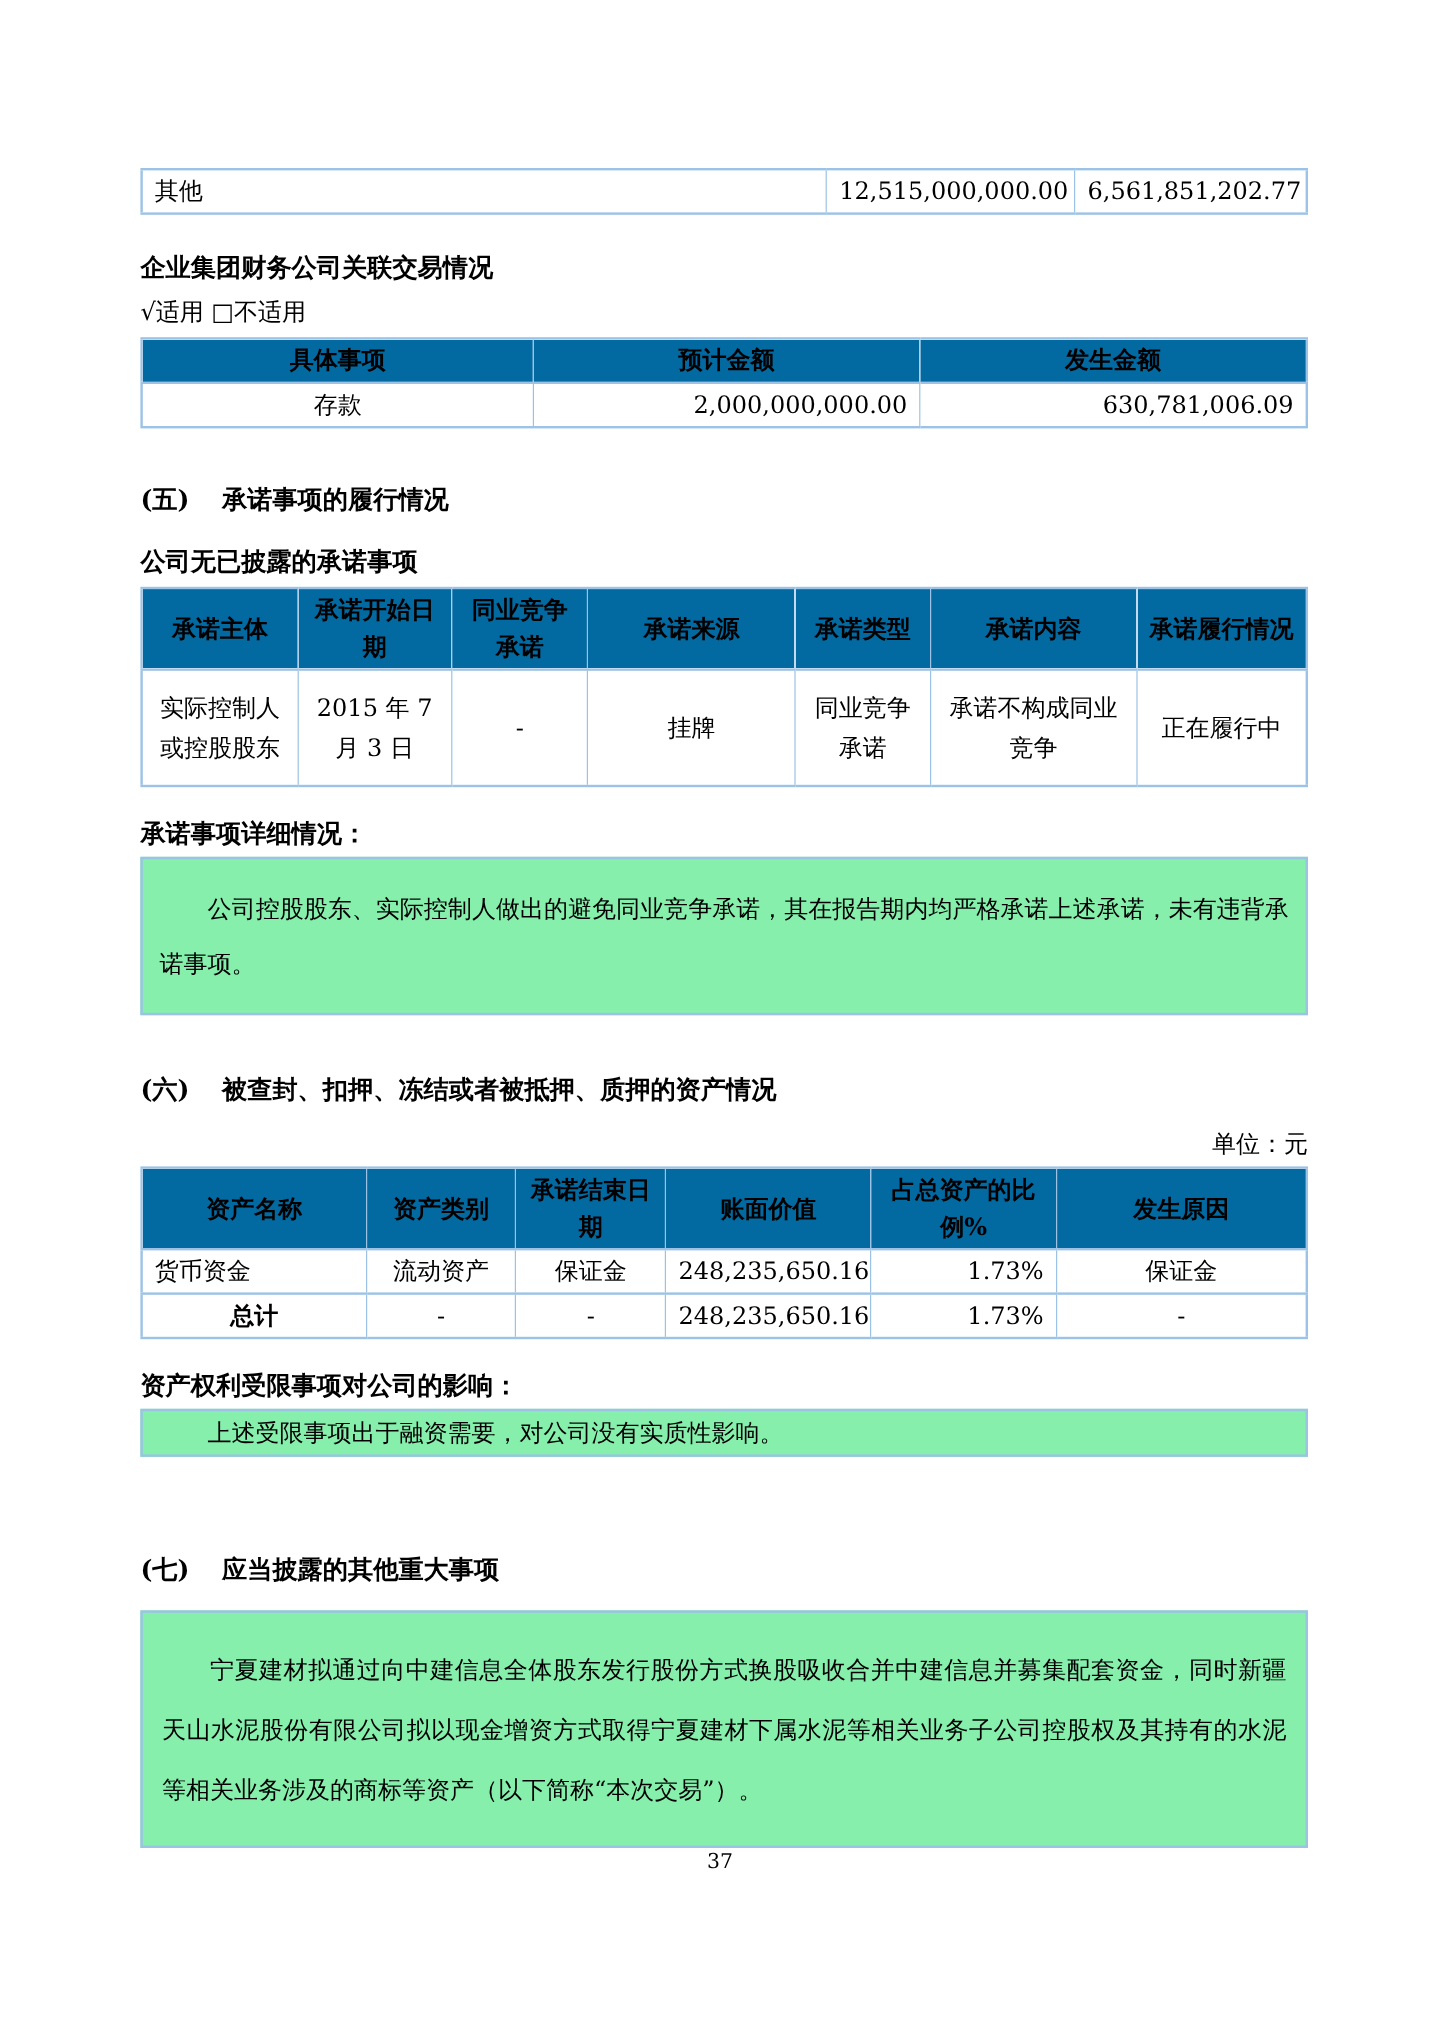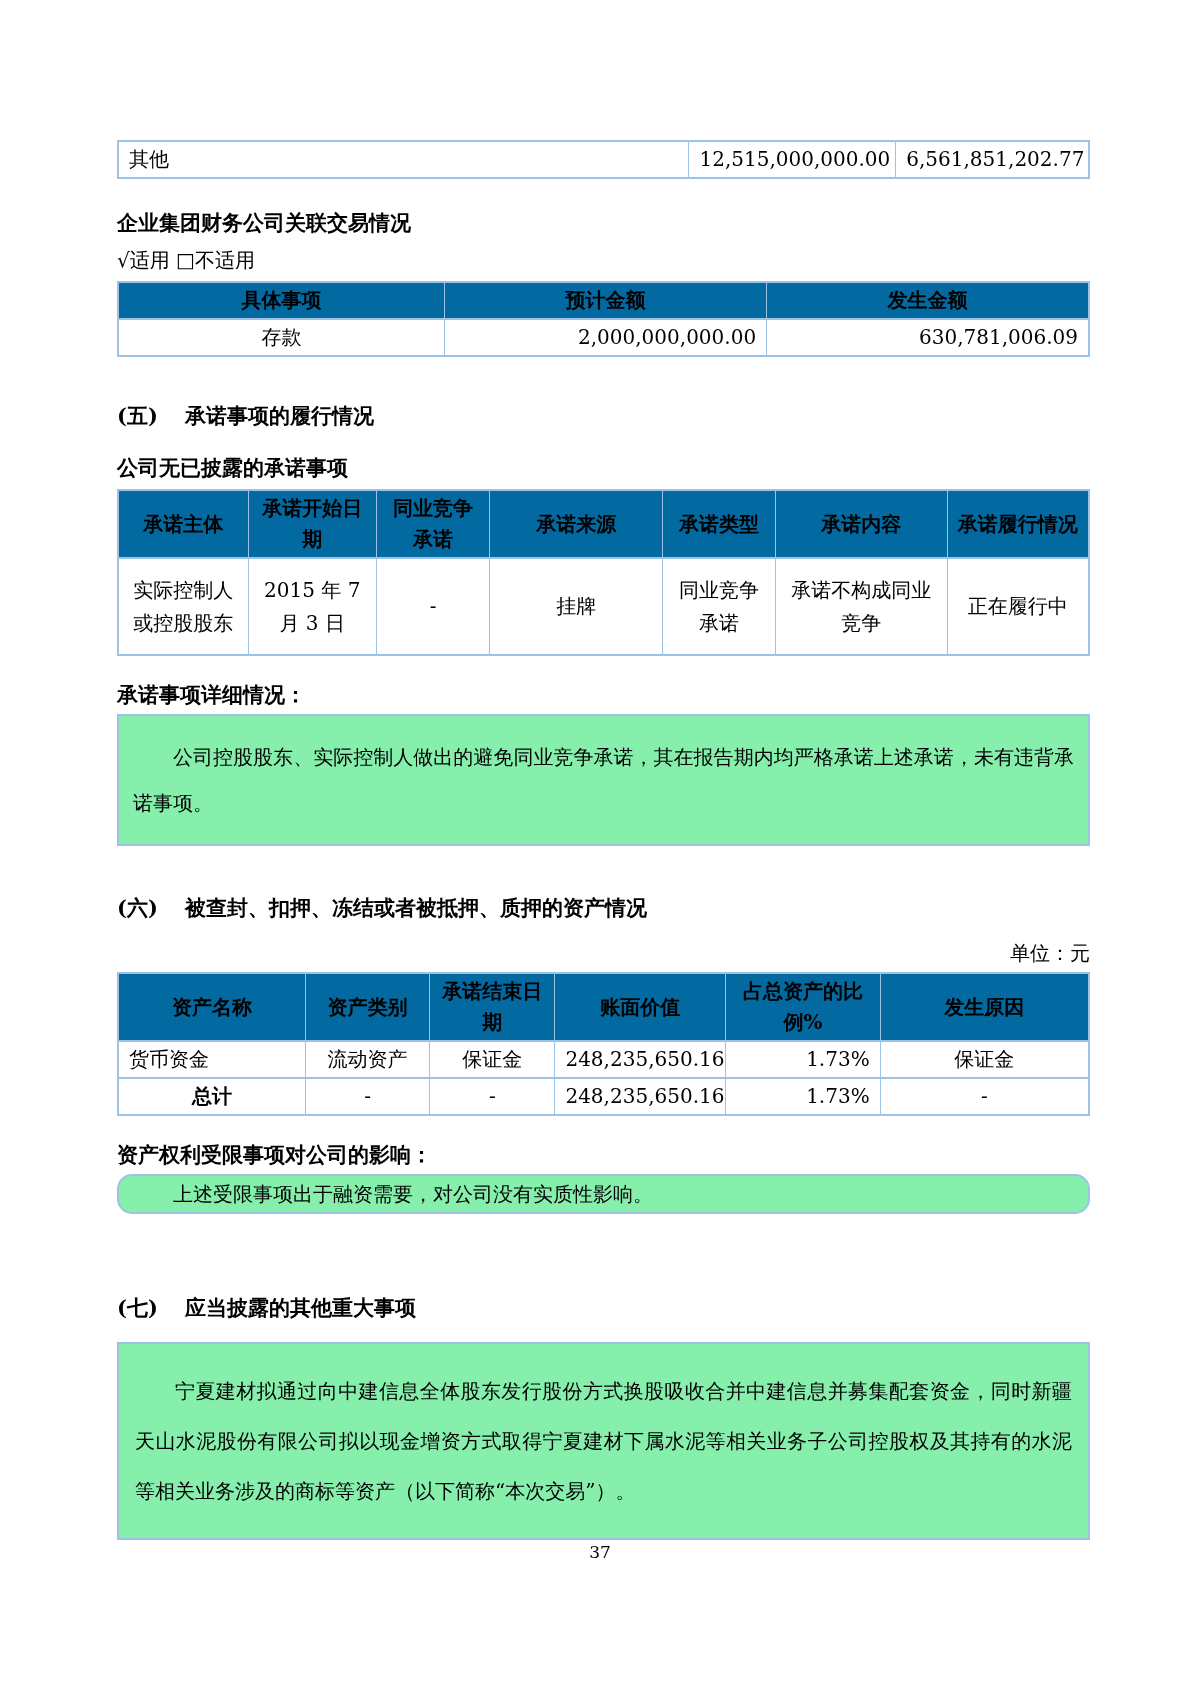--- a/index.html
+++ b/index.html
@@ -51,21 +51,21 @@
   .detail-label { margin-top:25px; }
   .impact-label { margin-top:25px; }
   .unit-line { margin-top:18px; text-align:right; font-size:20px; }
 
   
   .note-box {
     border:2px solid #9CC2E5; background:#86efac;
     text-align:justify; text-indent:2em;
   }
   .detail-box { margin-top:5px; padding:18px 14px; line-height:46px; }
-  .impact-box { margin-top:5px; padding:3px 14px; line-height:30px;border-radius:15px; }
+  .impact-box { margin-top:5px; padding:3px 14px; line-height:30px; }
   .matters-box { margin-top:20px; padding:22px 16px; line-height:50px; }
 
   .page-number {
     position:absolute; left:0; top:1542px; width:100%;
     text-align:center; font-size:17px;
   }
 </style>
 </head>
 <body>
 

